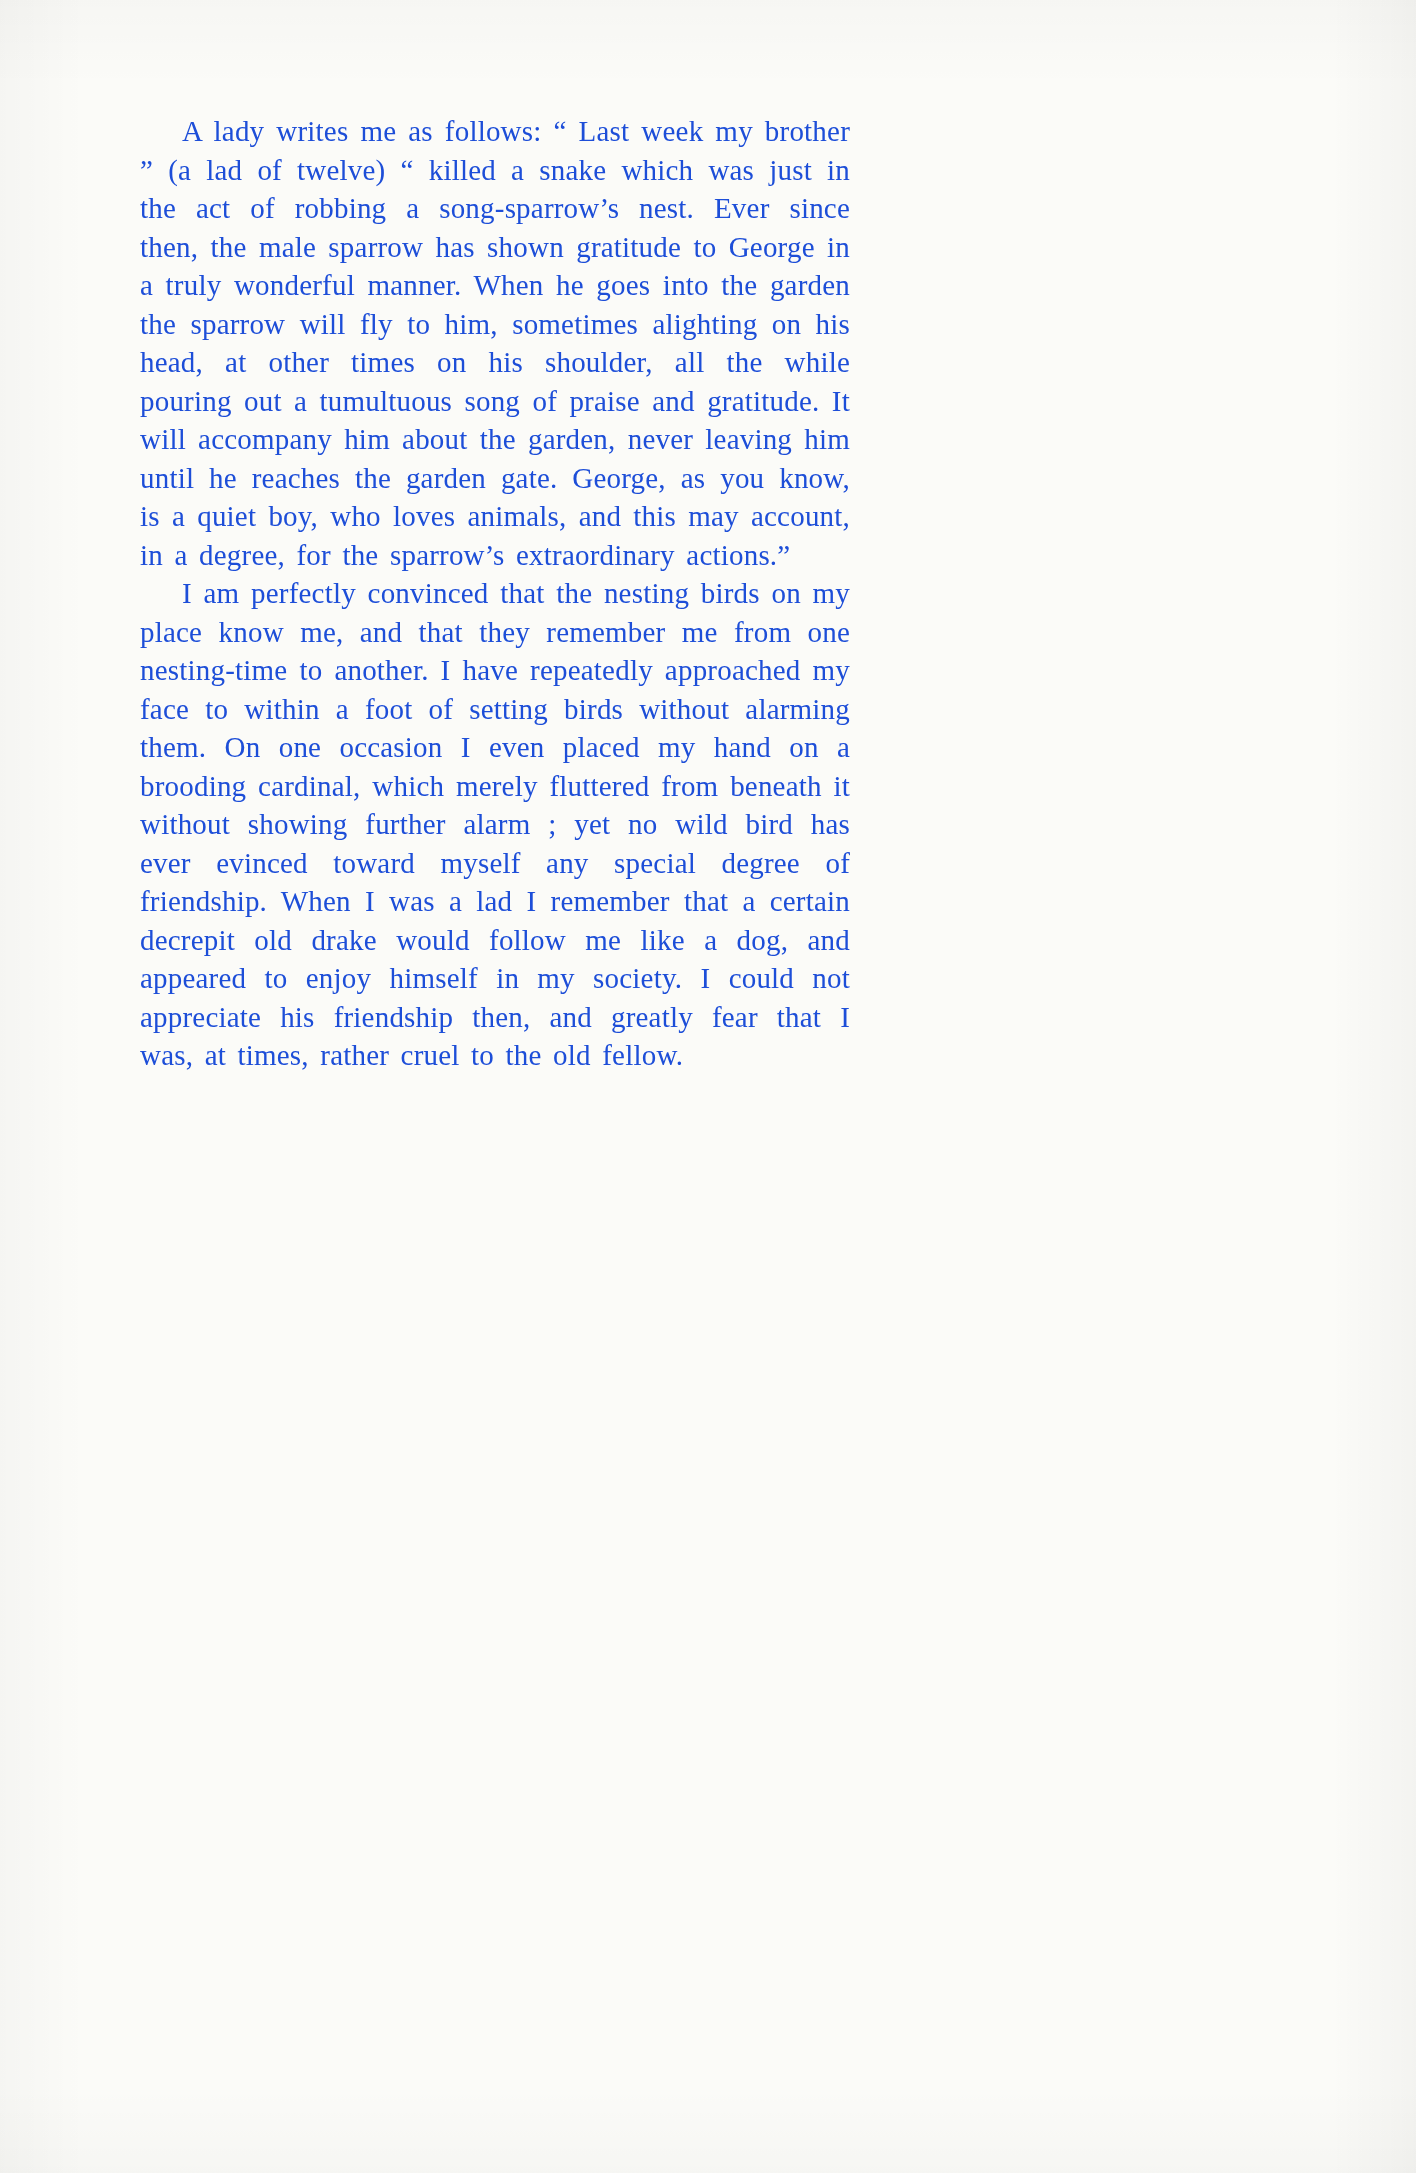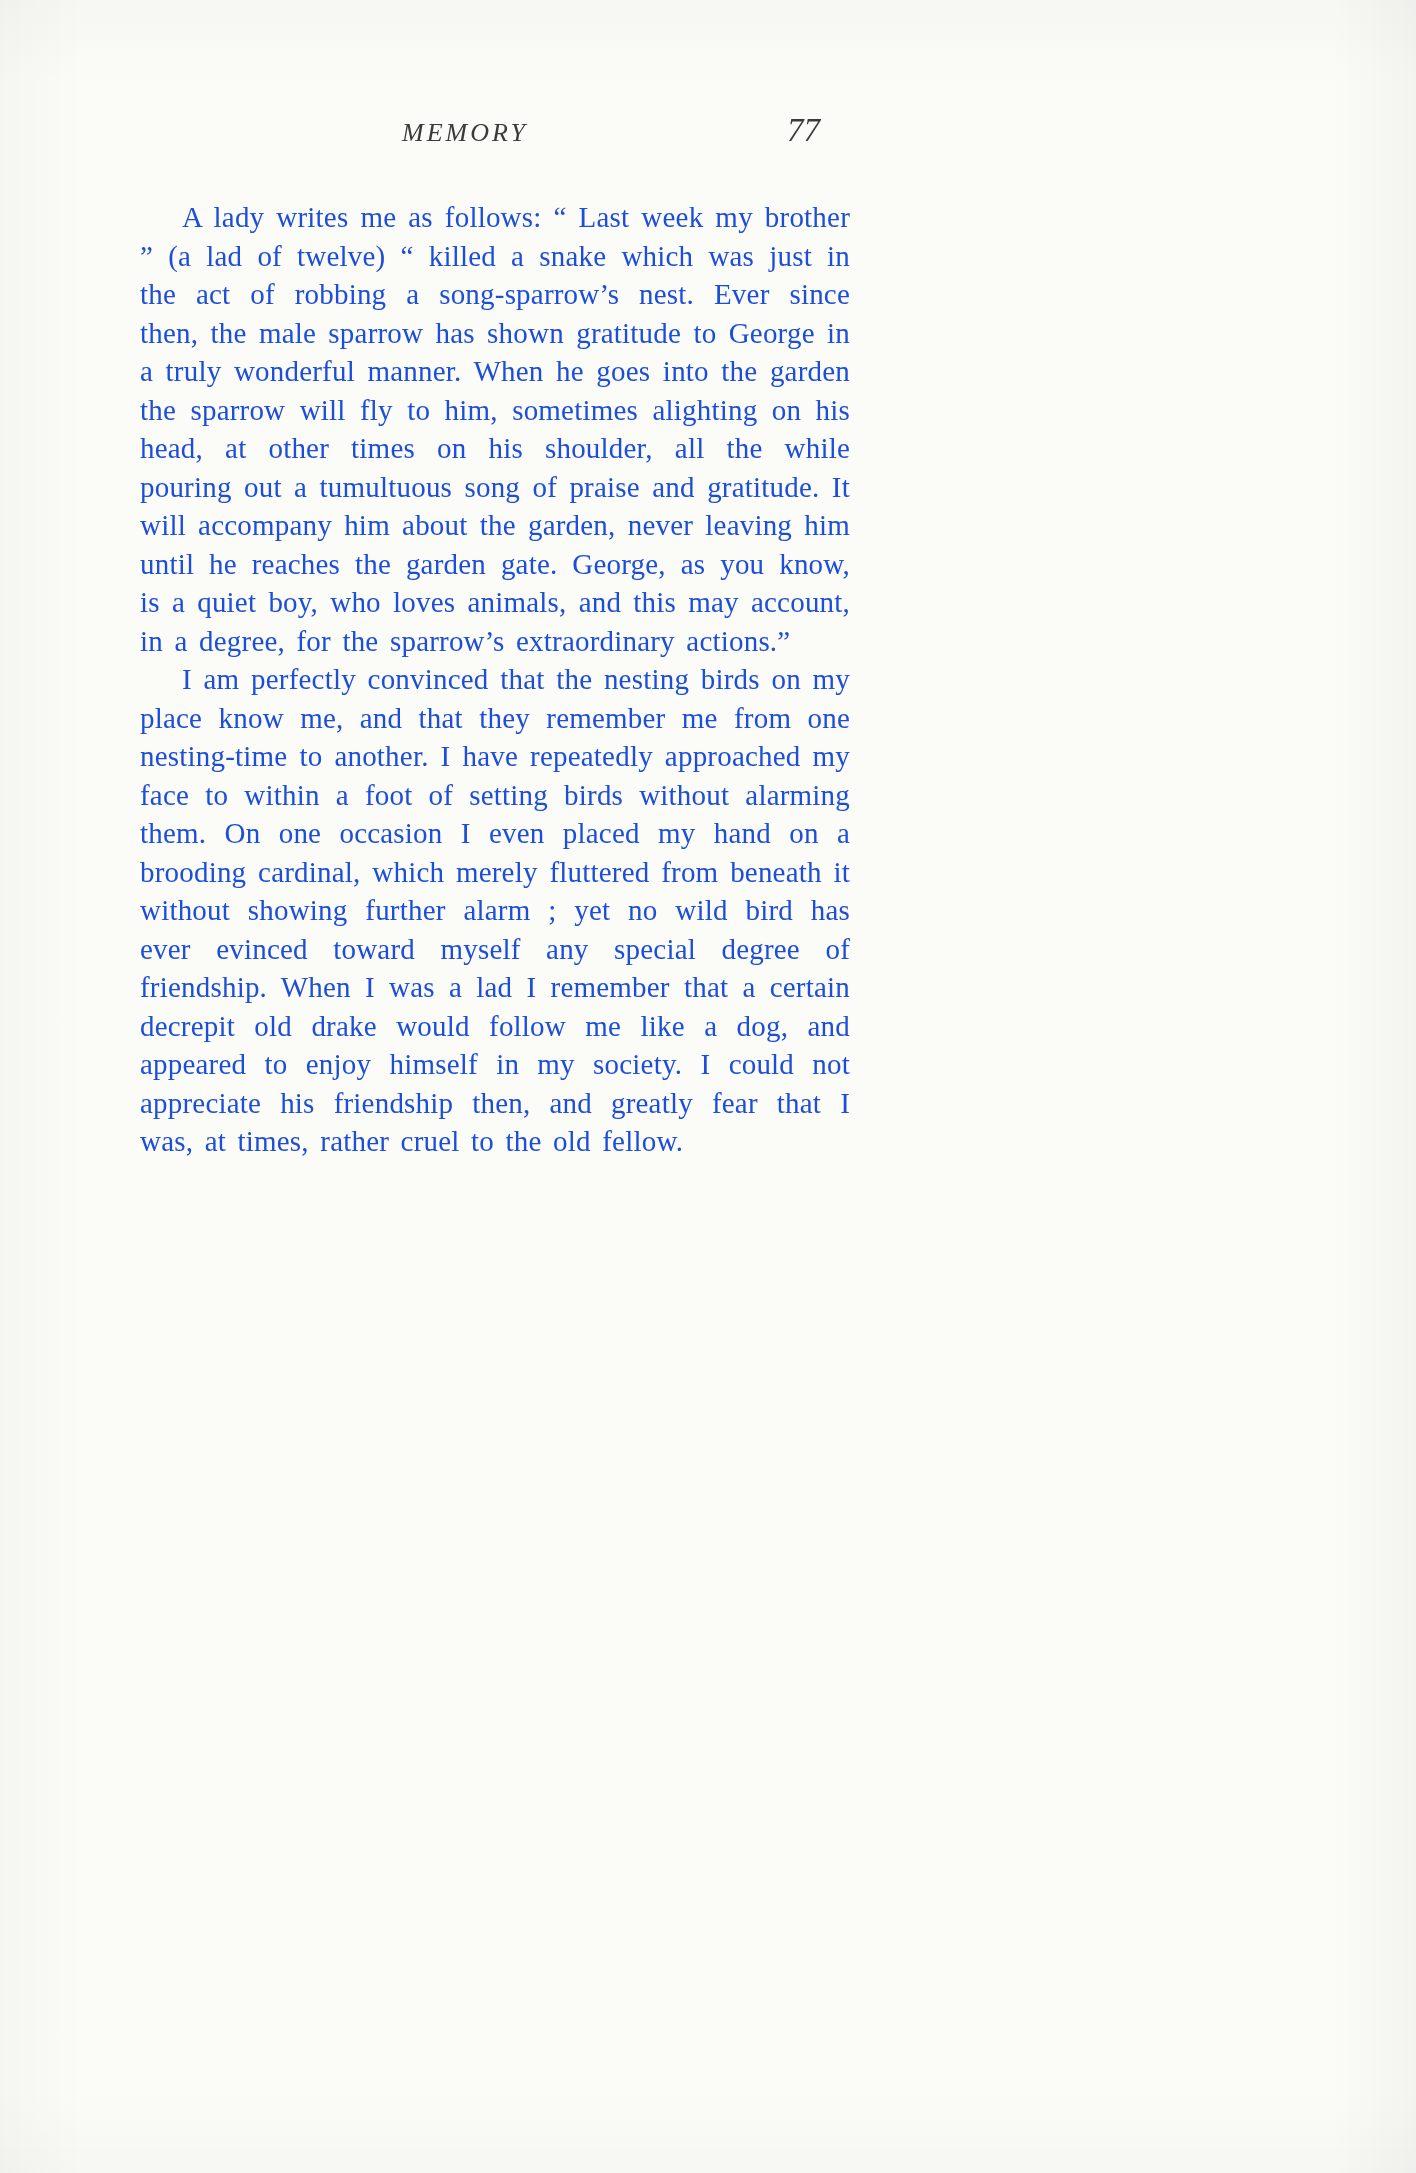--- a/index.html
+++ b/index.html
@@ -70,24 +70,20 @@
   .page-text p.no-justify-last {
     text-align-last: left;
   }
 </style>
 </head>
 <body>
 
 <div class="scan-page">
   <div class="text-column">
 
-    <div class="page-header">
-      <div class="running-head">MEMORY</div>
-      <div class="page-number">77</div>
-    </div>
 
     <div class="page-text">
       <p>A lady writes me as follows: “ Last week my brother ” (a lad of twelve) “ killed a snake which was just in the act of robbing a song-sparrow’s nest. Ever since then, the male sparrow has shown gratitude to George in a truly wonderful manner. When he goes into the garden the sparrow will fly to him, sometimes alighting on his head, at other times on his shoulder, all the while pouring out a tumultuous song of praise and gratitude. It will accompany him about the garden, never leaving him until he reaches the garden gate. George, as you know, is a quiet boy, who loves animals, and this may account, in a degree, for the sparrow’s extraordinary actions.”</p>
       <p>I am perfectly convinced that the nesting birds on my place know me, and that they remember me from one nesting-time to another. I have repeatedly approached my face to within a foot of setting birds without alarming them. On one occasion I even placed my hand on a brooding cardinal, which merely fluttered from beneath it without showing further alarm ; yet no wild bird has ever evinced toward myself any special degree of friendship. When I was a lad I remember that a certain decrepit old drake would follow me like a dog, and appeared to enjoy himself in my society. I could not appreciate his friendship then, and greatly fear that I was, at times, rather cruel to the old fellow.</p>
     </div>
 
   </div>
 </div>
 
 </body></html>

